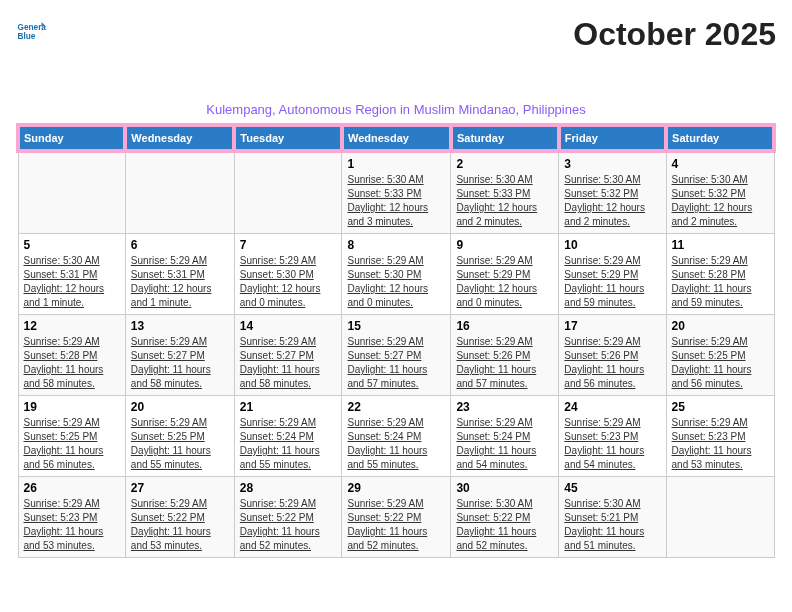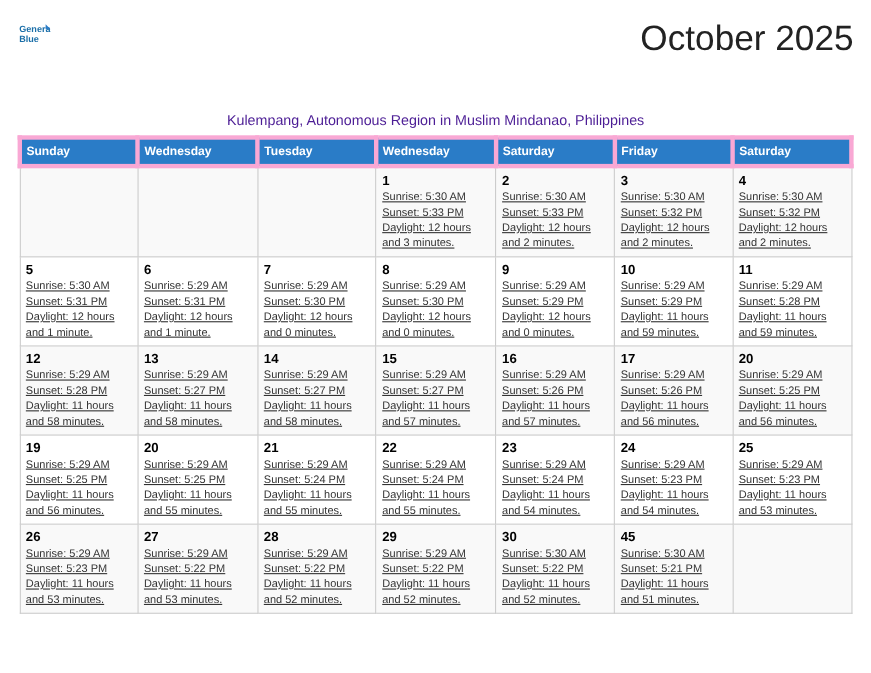--- a/index.html
+++ b/index.html
@@ -19,26 +19,26 @@
       width: 30px;
       height: 30px;
       margin-right: 4px;
     }
     .title-section {
       text-align: right;
       margin-bottom: 2px;
     }
     .month-title {
       font-size: 32px;
-      font-weight: normal;
+      font-weight: bold;
       color: #222;
     }
     .subtitle {
       font-size: 13px;
-      color: #4c1d95;
+      color: #8b5cf6;
       text-align: center;
       margin-bottom: 6px;
       margin-top: 47px;
     }
     .top-row {
       display: flex;
       justify-content: space-between;
       align-items: flex-start;
       margin-bottom: 2px;
     }

